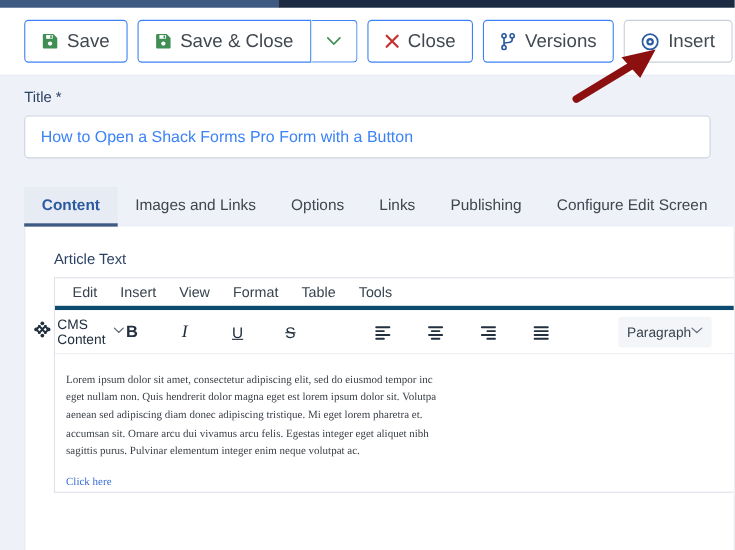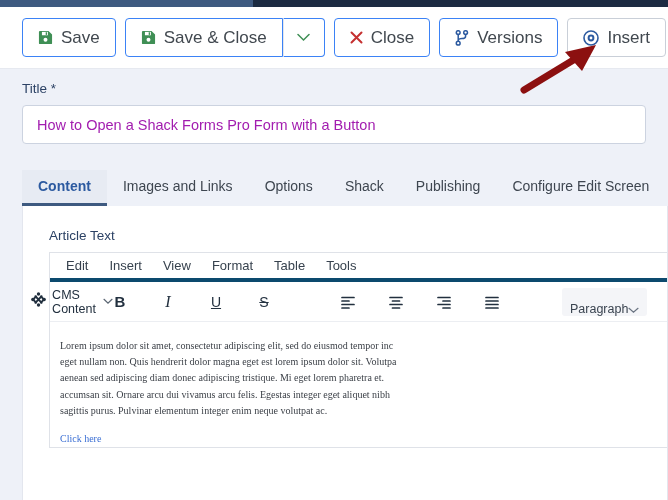--- a/index.html
+++ b/index.html
@@ -52,21 +52,21 @@
 
   
   .arrow { position: absolute; left: 518px; top: 42px; width: 92px; height: 52px; pointer-events: none; }
 
   
   .field-wrap { padding: 12px 22px 0 22px; border-radius: 17px; }
   .field-label { font-size: 13.5px; color: #2c4265; margin-bottom: 9px; }
   .title-input {
     display: block; width: 100%; height: 39px;
     padding: 0 14px;
-    font-size: 14.5px; color: #a21caf;
+    font-size: 14.5px; color: #3b82f6;
     font-family: "Liberation Sans", sans-serif;
     background: #ffffff;
     border: 1px solid #ccd3e0;
     border-radius: 4px;
   }
 
   
   .tabs {
     display: flex; align-items: flex-end;
     margin: 26px 0 0 22px;
@@ -120,21 +120,21 @@
   }
   .tb-cms { gap: 5px; padding: 0 5px 0 4px; }
   .tb-cms .lbl { font-size: 12.5px; color: #22303f; }
   .tb-chev { font-size: 10px; color: #5b6673; margin-left: 2px; }
   .tb-b { font-weight: bold; font-size: 15px; }
   .tb-i { font-style: italic; font-family: "Liberation Serif", serif; font-size: 16px; }
   .tb-u { text-decoration: underline; font-size: 14px; }
   .tb-s { text-decoration: line-through; font-size: 14px; }
   .sep { width: 1px; height: 22px; background: #e0e3e9; margin: 0 8px; }
   .sel {
-    display: inline-flex; align-items: flex-end; justify-content: space-between;
+    display: inline-flex; align-items: center; justify-content: space-between;
     height: 28px; width: 110px; padding: 0 8px;
     background: #f4f5f8; border-radius: 3px;
     font-size: 12.5px; color: #3a4450; cursor: pointer;
   }
   .sel .sel-chev { font-size: 10px; color: #6a7482; }
 
   .body-area { padding: 16px 0 0 10px; font-size: 10px; line-height: 1.62; color: #3a3f46; font-family: Liberation Serif, serif; }
   .body-area p { white-space: nowrap; }
   .body-area .lnk { color: #3b6fd4; cursor: pointer; }
   .body-area .spacer { height: 12px; }
@@ -224,21 +224,21 @@
 
   <div class="field-wrap">
     <div class="field-label">Title *</div>
     <input class="title-input" type="text" value="How to Open a Shack Forms Pro Form with a Button" style="">
   </div>
 
   <div class="tabs">
     <div class="tab active">Content</div>
     <div class="tab">Images and Links</div>
     <div class="tab">Options</div>
-    <div class="tab">Shack</div>
+    <div class="tab">Links</div>
     <div class="tab">Publishing</div>
     <div class="tab">Configure Edit Screen</div>
   </div>
 
   <div class="panel">
     <div class="panel-label">Article Text</div>
 
     <div class="editor">
 
       <div class="menubar">

